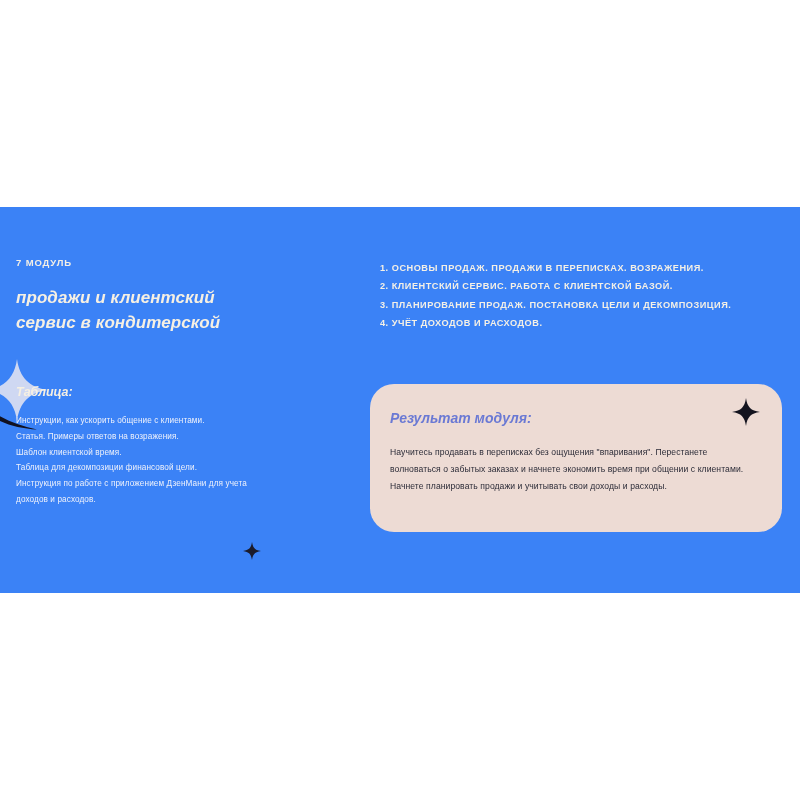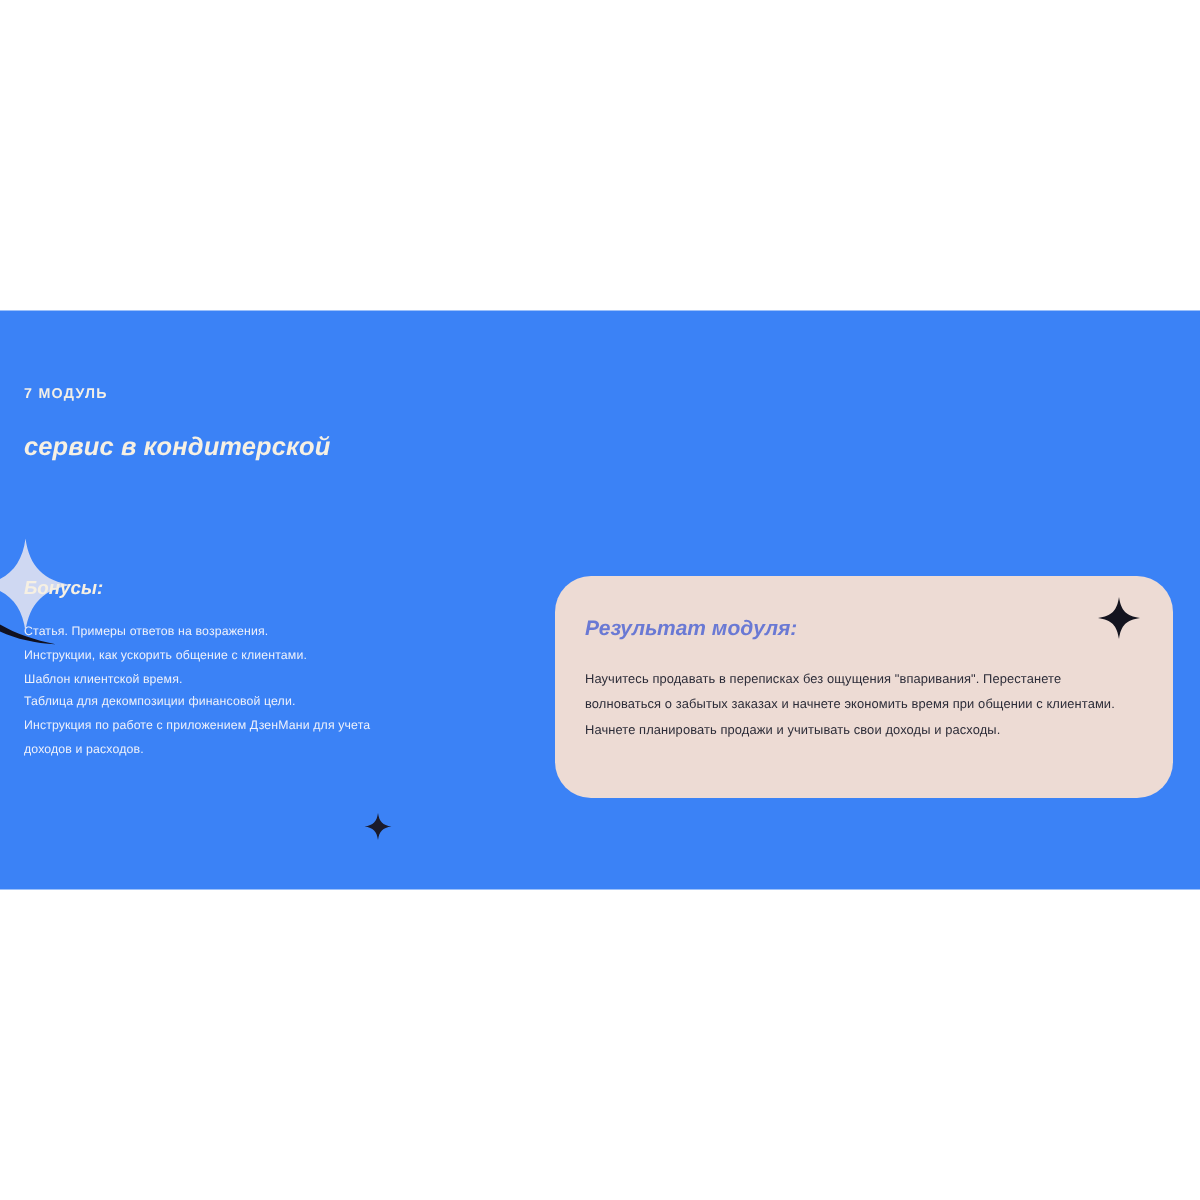--- a/index.html
+++ b/index.html
@@ -187,36 +187,43 @@
     <path d="M-6 6 C20 40 54 56 96 58 C54 50 22 32 2 0 Z" fill="#111120"></path>
   </svg>
 
   <svg class="star-small" viewBox="0 0 100 100" aria-hidden="true">
     <path d="M50 0 C55 33 67 45 100 50 C67 55 55 67 50 100 C45 67 33 55 0 50 C33 45 45 33 50 0 Z" fill="#1b1b2b"></path>
   </svg>
 
   <div class="left-col">
     <p class="module-eyebrow">7 МОДУЛЬ</p>
     <h1 class="module-title">
+      <span class="tl">продажи и клиентский</span>
       <span class="tl">сервис в кондитерской</span>
     </h1>
   </div>
 
   <div class="bonus-block">
-    <p class="bonus-heading">Бонусы:</p>
+    <p class="bonus-heading">Таблица:</p>
     <ul class="bonus-list">
+      <li>Инструкции, как ускорить общение с клиентами.</li>
       <li>Статья. Примеры ответов на возражения.</li>
-      <li>Инструкции, как ускорить общение с клиентами.</li>
       <li>Шаблон клиентской время.</li>
       <li>Таблица для декомпозиции финансовой цели.</li>
       <li>Инструкция по работе с приложением ДзенМани для учета
 доходов и расходов.</li>
     </ul>
   </div>
 
+  <ul class="topics">
+    <li>1. ОСНОВЫ ПРОДАЖ. ПРОДАЖИ В ПЕРЕПИСКАХ. ВОЗРАЖЕНИЯ.</li>
+    <li>2. КЛИЕНТСКИЙ СЕРВИС. РАБОТА С КЛИЕНТСКОЙ БАЗОЙ.</li>
+    <li>3. ПЛАНИРОВАНИЕ ПРОДАЖ. ПОСТАНОВКА ЦЕЛИ И ДЕКОМПОЗИЦИЯ.</li>
+    <li>4. УЧЁТ ДОХОДОВ И РАСХОДОВ.</li>
+  </ul>
 
   <div class="result-card">
     <svg class="star-card" viewBox="0 0 100 100" aria-hidden="true">
       <path d="M50 0 C55 33 67 45 100 50 C67 55 55 67 50 100 C45 67 33 55 0 50 C33 45 45 33 50 0 Z" fill="#14141f"></path>
     </svg>
     <p class="result-heading">Результат модуля:</p>
     <p class="result-body">Научитесь продавать в переписках без ощущения "впаривания". Перестанете волноваться о забытых заказах и начнете экономить время при общении с клиентами. Начнете планировать продажи и учитывать свои доходы и расходы.</p>
   </div>
 
 </div>

